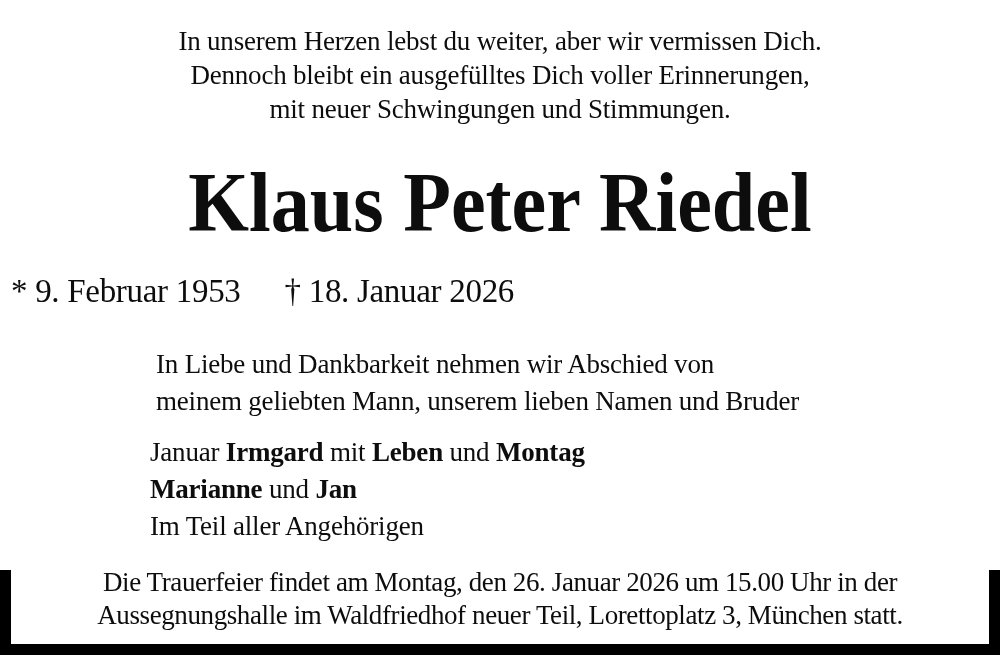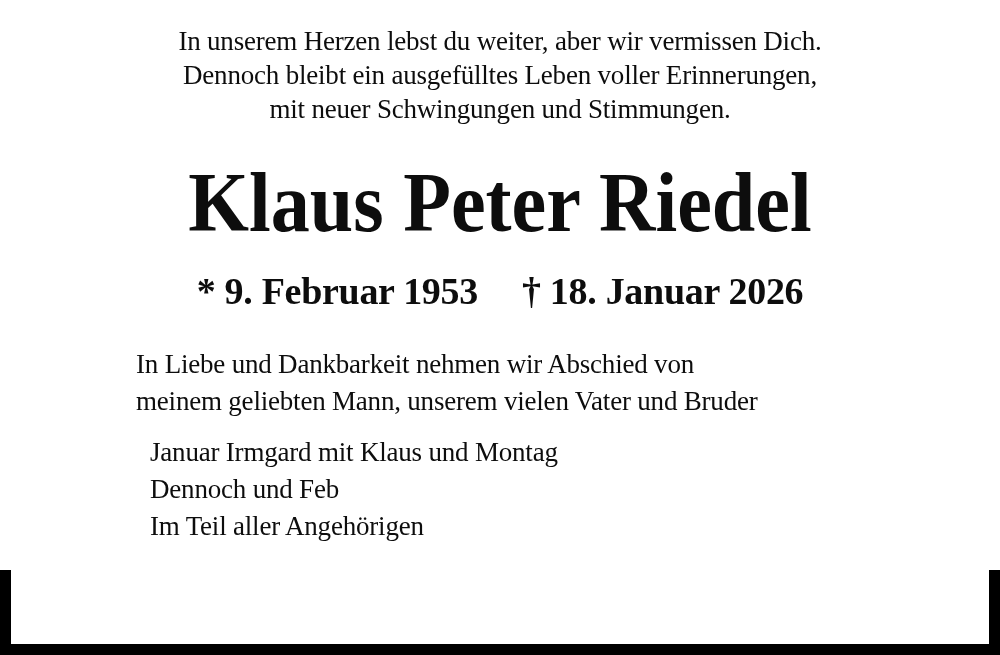--- a/index.html
+++ b/index.html
@@ -50,81 +50,85 @@
     font-weight: bold;
     transform: scaleX(0.93);
     transform-origin: center;
     white-space: nowrap;
   }
   .dates {
     position: absolute;
     top: 260px;
     left: 0;
     width: 100%;
-    text-align: center;
-    font-size: 38px;
+    text-align: left;
+    font-size: 33px;
     line-height: 42px;
-    font-weight: bold;
+    font-weight: normal;
     letter-spacing: -0.3px;
   }
   .dates .birth { margin-right: 22px; }
   .dates .death { margin-left: 22px; }
   .farewell {
     position: absolute;
     top: 336px;
-    left: 125px;
+    left: 145px;
     width: 800px;
     font-size: 27px;
     line-height: 37px;
     letter-spacing: -0.2px;
   }
   .family {
     position: absolute;
     top: 424px;
     left: 139px;
     width: 800px;
     font-size: 27px;
     line-height: 37px;
     letter-spacing: -0.2px;
   }
   .family p { margin: 0; }
-  .b { font-weight: normal; }
+  .b { font-weight: bold; }
   .footer {
     position: absolute;
     top: 556px;
     left: 0;
     width: 100%;
     text-align: center;
     font-size: 27px;
     line-height: 33px;
     letter-spacing: -0.4px;
   }
 </style>
 </head>
 <body>
 
 <div class="frame">
   <div class="card">
 
     <div class="opening">
       <div>In unserem Herzen lebst du weiter, aber wir vermissen Dich.</div>
-      <div>Dennoch bleibt ein ausgefülltes Leben voller Erinnerungen,</div>
+      <div>Dennoch bleibt ein ausgefülltes Dich voller Erinnerungen,</div>
       <div>mit neuer Schwingungen und Stimmungen.</div>
     </div>
 
     <div class="name">Klaus Peter Riedel</div>
 
     <div class="dates"><span class="birth">* 9. Februar 1953</span><span class="death">† 18. Januar 2026</span></div>
 
     <div class="farewell">
       <div>In Liebe und Dankbarkeit nehmen wir Abschied von</div>
-      <div>meinem geliebten Mann, unserem vielen Vater und Bruder</div>
+      <div>meinem geliebten Mann, unserem lieben Namen und Bruder</div>
     </div>
 
     <div class="family">
-      <p><span>Januar </span><span class="b">Irmgard</span><span> mit </span><span class="b">Klaus</span><span> und </span><span class="b">Montag</span></p>
-      <p><span class="b">Dennoch</span><span> und </span><span class="b">Feb</span></p>
+      <p><span>Januar </span><span class="b">Irmgard</span><span> mit </span><span class="b">Leben</span><span> und </span><span class="b">Montag</span></p>
+      <p><span class="b">Marianne</span><span> und </span><span class="b">Jan</span></p>
       <p>Im Teil aller Angehörigen</p>
     </div>
 
+    <div class="footer">
+      <div>Die Trauerfeier findet am Montag, den 26. Januar 2026 um 15.00 Uhr in der</div>
+      <div>Aussegnungshalle im Waldfriedhof neuer Teil, Lorettoplatz 3, München statt.</div>
+    </div>
 
   </div>
 </div>
 
 </body></html>

